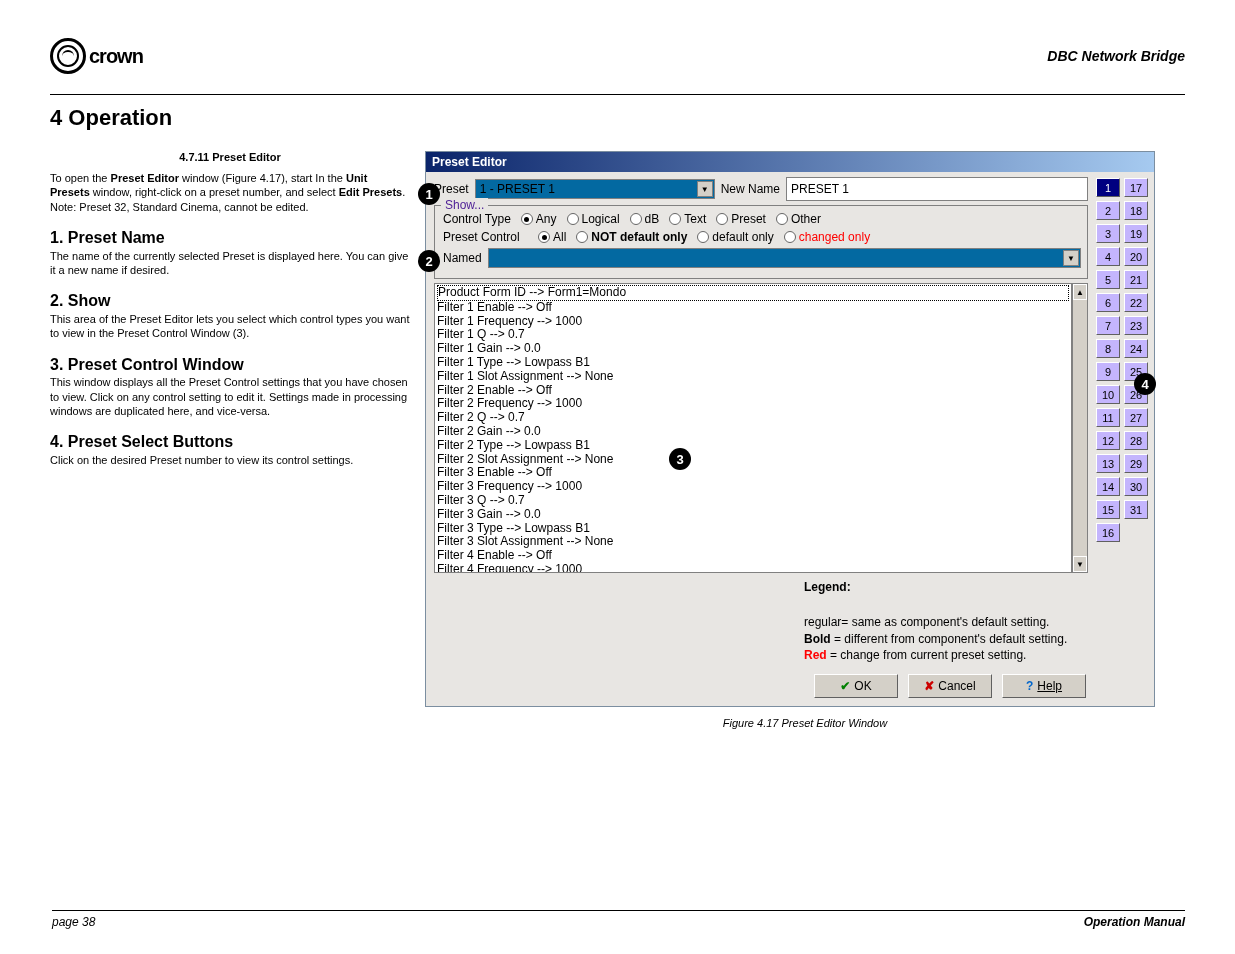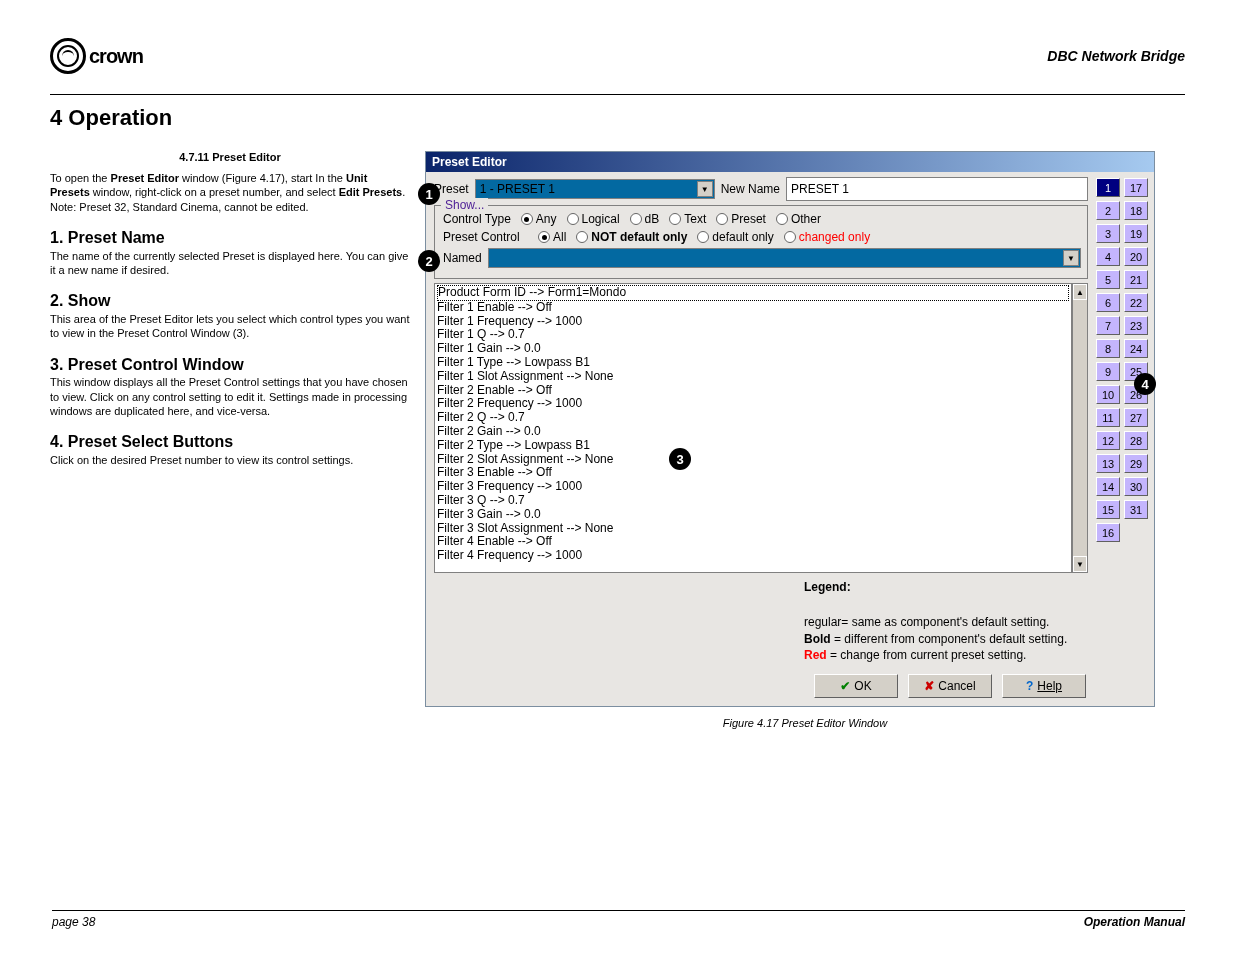--- a/index.html
+++ b/index.html
@@ -200,20 +200,21 @@
                   <div>Filter 2 Enable --&gt; Off</div>
                   <div>Filter 2 Frequency --&gt; 1000</div>
                   <div>Filter 2 Q --&gt; 0.7</div>
                   <div>Filter 2 Gain --&gt; 0.0</div>
                   <div>Filter 2 Type --&gt; Lowpass B1</div>
                   <div>Filter 2 Slot Assignment --&gt; None</div>
                   <div>Filter 3 Enable --&gt; Off</div>
                   <div>Filter 3 Frequency --&gt; 1000</div>
                   <div>Filter 3 Q --&gt; 0.7</div>
                   <div>Filter 3 Gain --&gt; 0.0</div>
+                  <div>Filter 3 Type --&gt; Lowpass B1</div>
                   <div>Filter 3 Slot Assignment --&gt; None</div>
                   <div>Filter 4 Enable --&gt; Off</div>
                   <div>Filter 4 Frequency --&gt; 1000</div>
                 </div>
               <div class="scrollbar">
                 <div class="sb-btn">▲</div>
                 <div class="sb-btn">▼</div>
               </div>
             </div>
 

